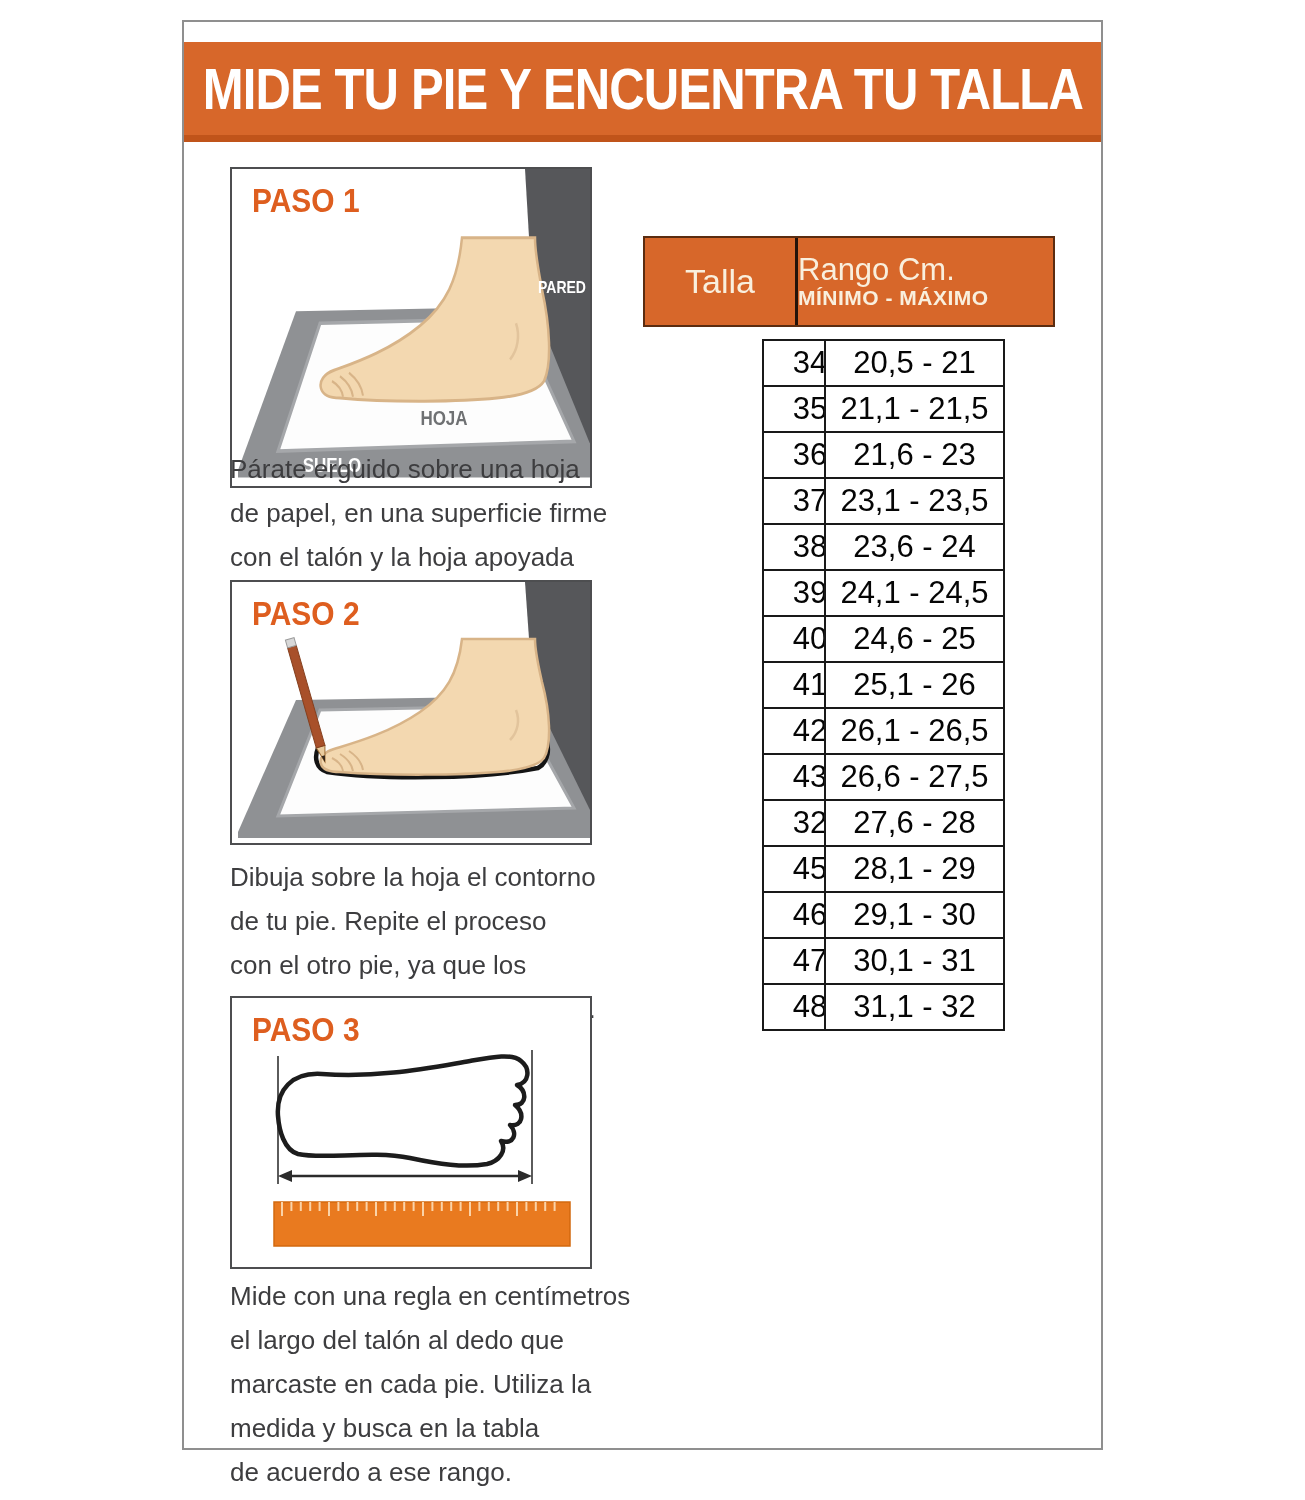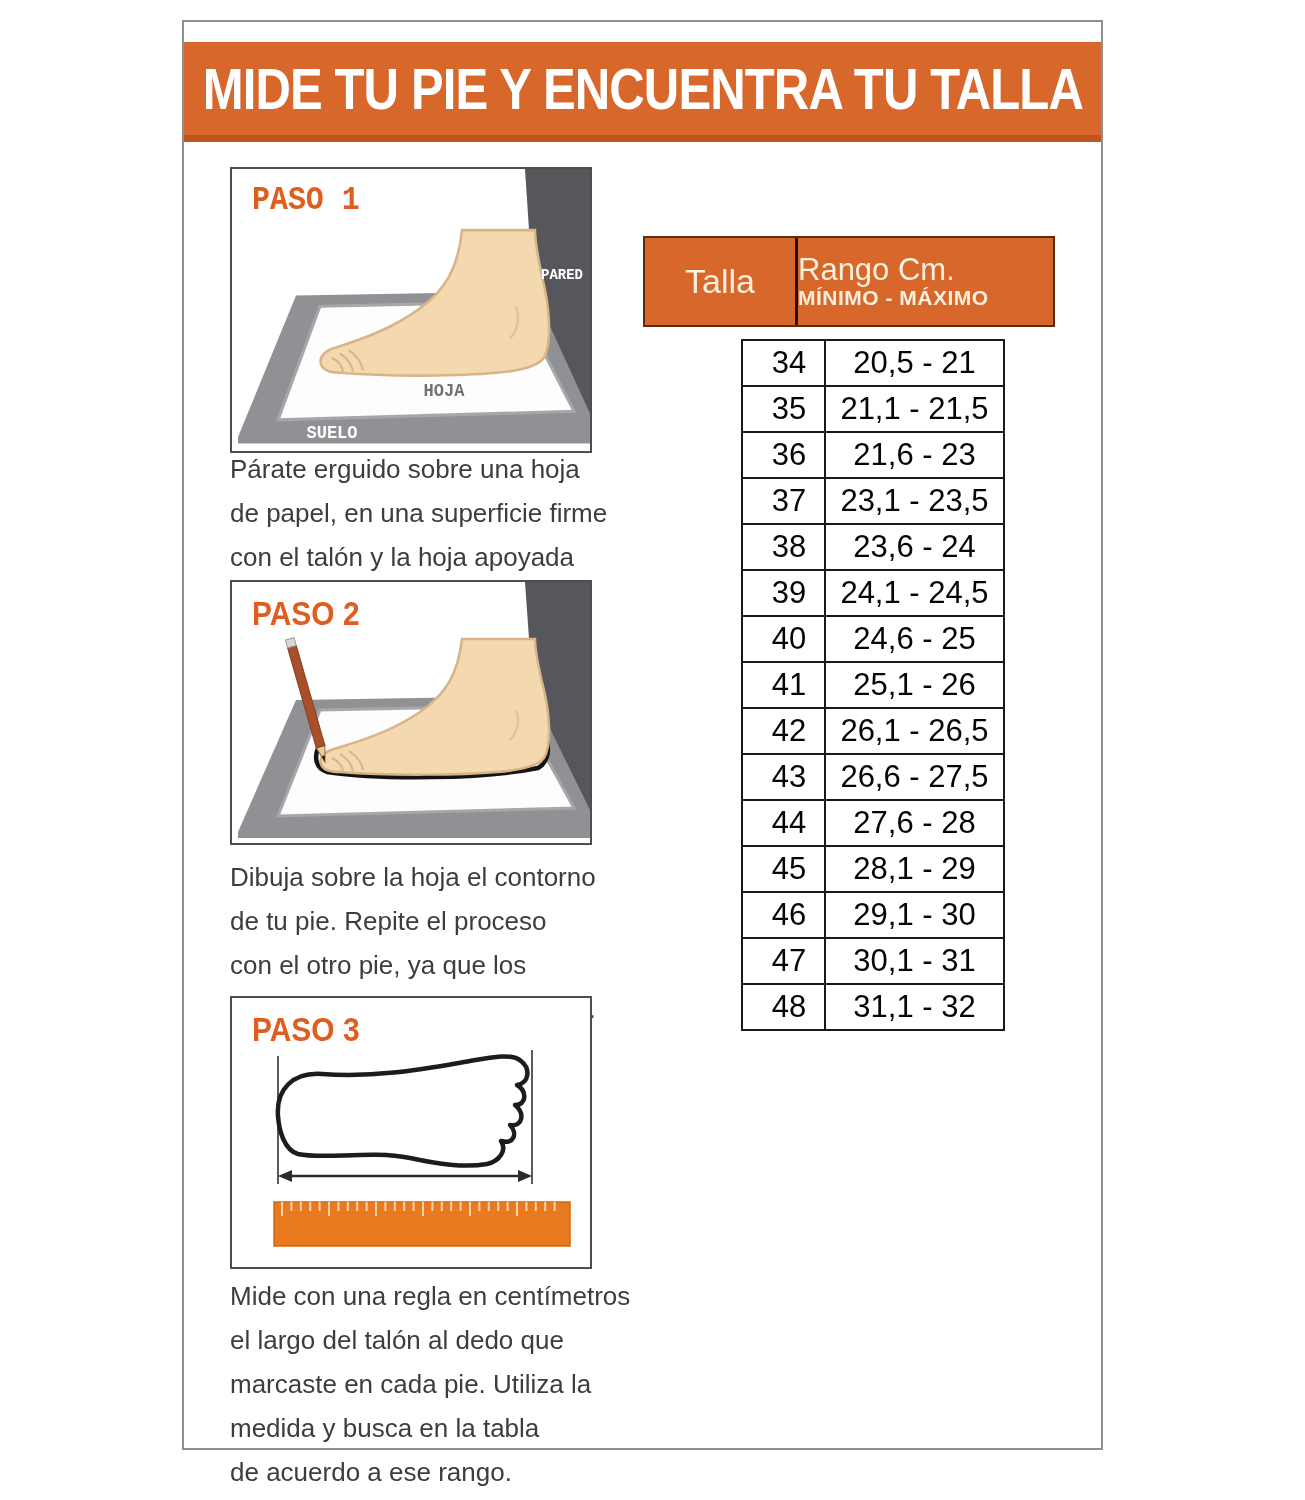--- a/index.html
+++ b/index.html
@@ -47,40 +47,40 @@
     color:#f9efdd;font-size:34px;transform:none;
   }
   .tbl-header .divider{width:3px;background:#24130a;}
   .tbl-header .cell-rango{
     flex:1;display:flex;flex-direction:column;align-items:flex-start;justify-content:center;
     color:#f9efdd;line-height:1.04;
   }
   .tbl-header .rango-main{font-size:31px;}
   .tbl-header .rango-sub{font-size:21px;font-weight:700;letter-spacing:.5px;}
   .stack{position:absolute;top:317px;}
-  .stack-talla{left:516px;width:96px;padding-left:41px;}
+  .stack-talla{left:537px;width:96px;padding-left:41px;}
   .stack-rango{left:640px;width:181px;}
   .cell{
     height:48px;box-sizing:border-box;border:2px solid #191919;margin-top:-2px;
     background:#ffffff;display:flex;align-items:center;justify-content:center;
     font-size:31px;color:#050505;white-space:nowrap;
   }
   .cell:first-child{margin-top:0;}
 </style>
 </head>
 <body>
 
 <div id="canvas">
   <div id="frame">
 
     <div class="banner">
       <div class="title">MIDE TU PIE Y ENCUENTRA TU TALLA</div>
     </div>
 
-    <div class="step-box" style="left:46px;top:145px;height:286px;font-family:Liberation Mono, monospace;">
+    <div class="step-box" style="left:46px;top:145px;height:321px;">
       <div class="paso-label">PASO 1</div>
       <svg viewBox="0 0 358 263" preserveAspectRatio="none">
 
         <polygon points="293,0 358,0 358,228 309,226" fill="#56575a"></polygon>
 
         <polygon points="6,250 64,118 302,114 358,228 358,256 6,256" fill="#8f9194"></polygon>
 
         <polygon points="88,128 286,124 342,226 46,234" fill="#fdfdfd" stroke="#a5a7aa" stroke-width="3"></polygon>
 
         <g>
@@ -178,21 +178,21 @@
       <div class="cell">34</div>
       <div class="cell">35</div>
       <div class="cell">36</div>
       <div class="cell">37</div>
       <div class="cell">38</div>
       <div class="cell">39</div>
       <div class="cell">40</div>
       <div class="cell">41</div>
       <div class="cell">42</div>
       <div class="cell">43</div>
-      <div class="cell">44</div>
+      <div class="cell">32</div>
       <div class="cell">45</div>
       <div class="cell">46</div>
       <div class="cell">47</div>
       <div class="cell">48</div>
     </div>
 
     <div class="stack stack-rango">
       <div class="cell">20,5 - 21</div>
       <div class="cell">21,1 - 21,5</div>
       <div class="cell">21,6 - 23</div>

